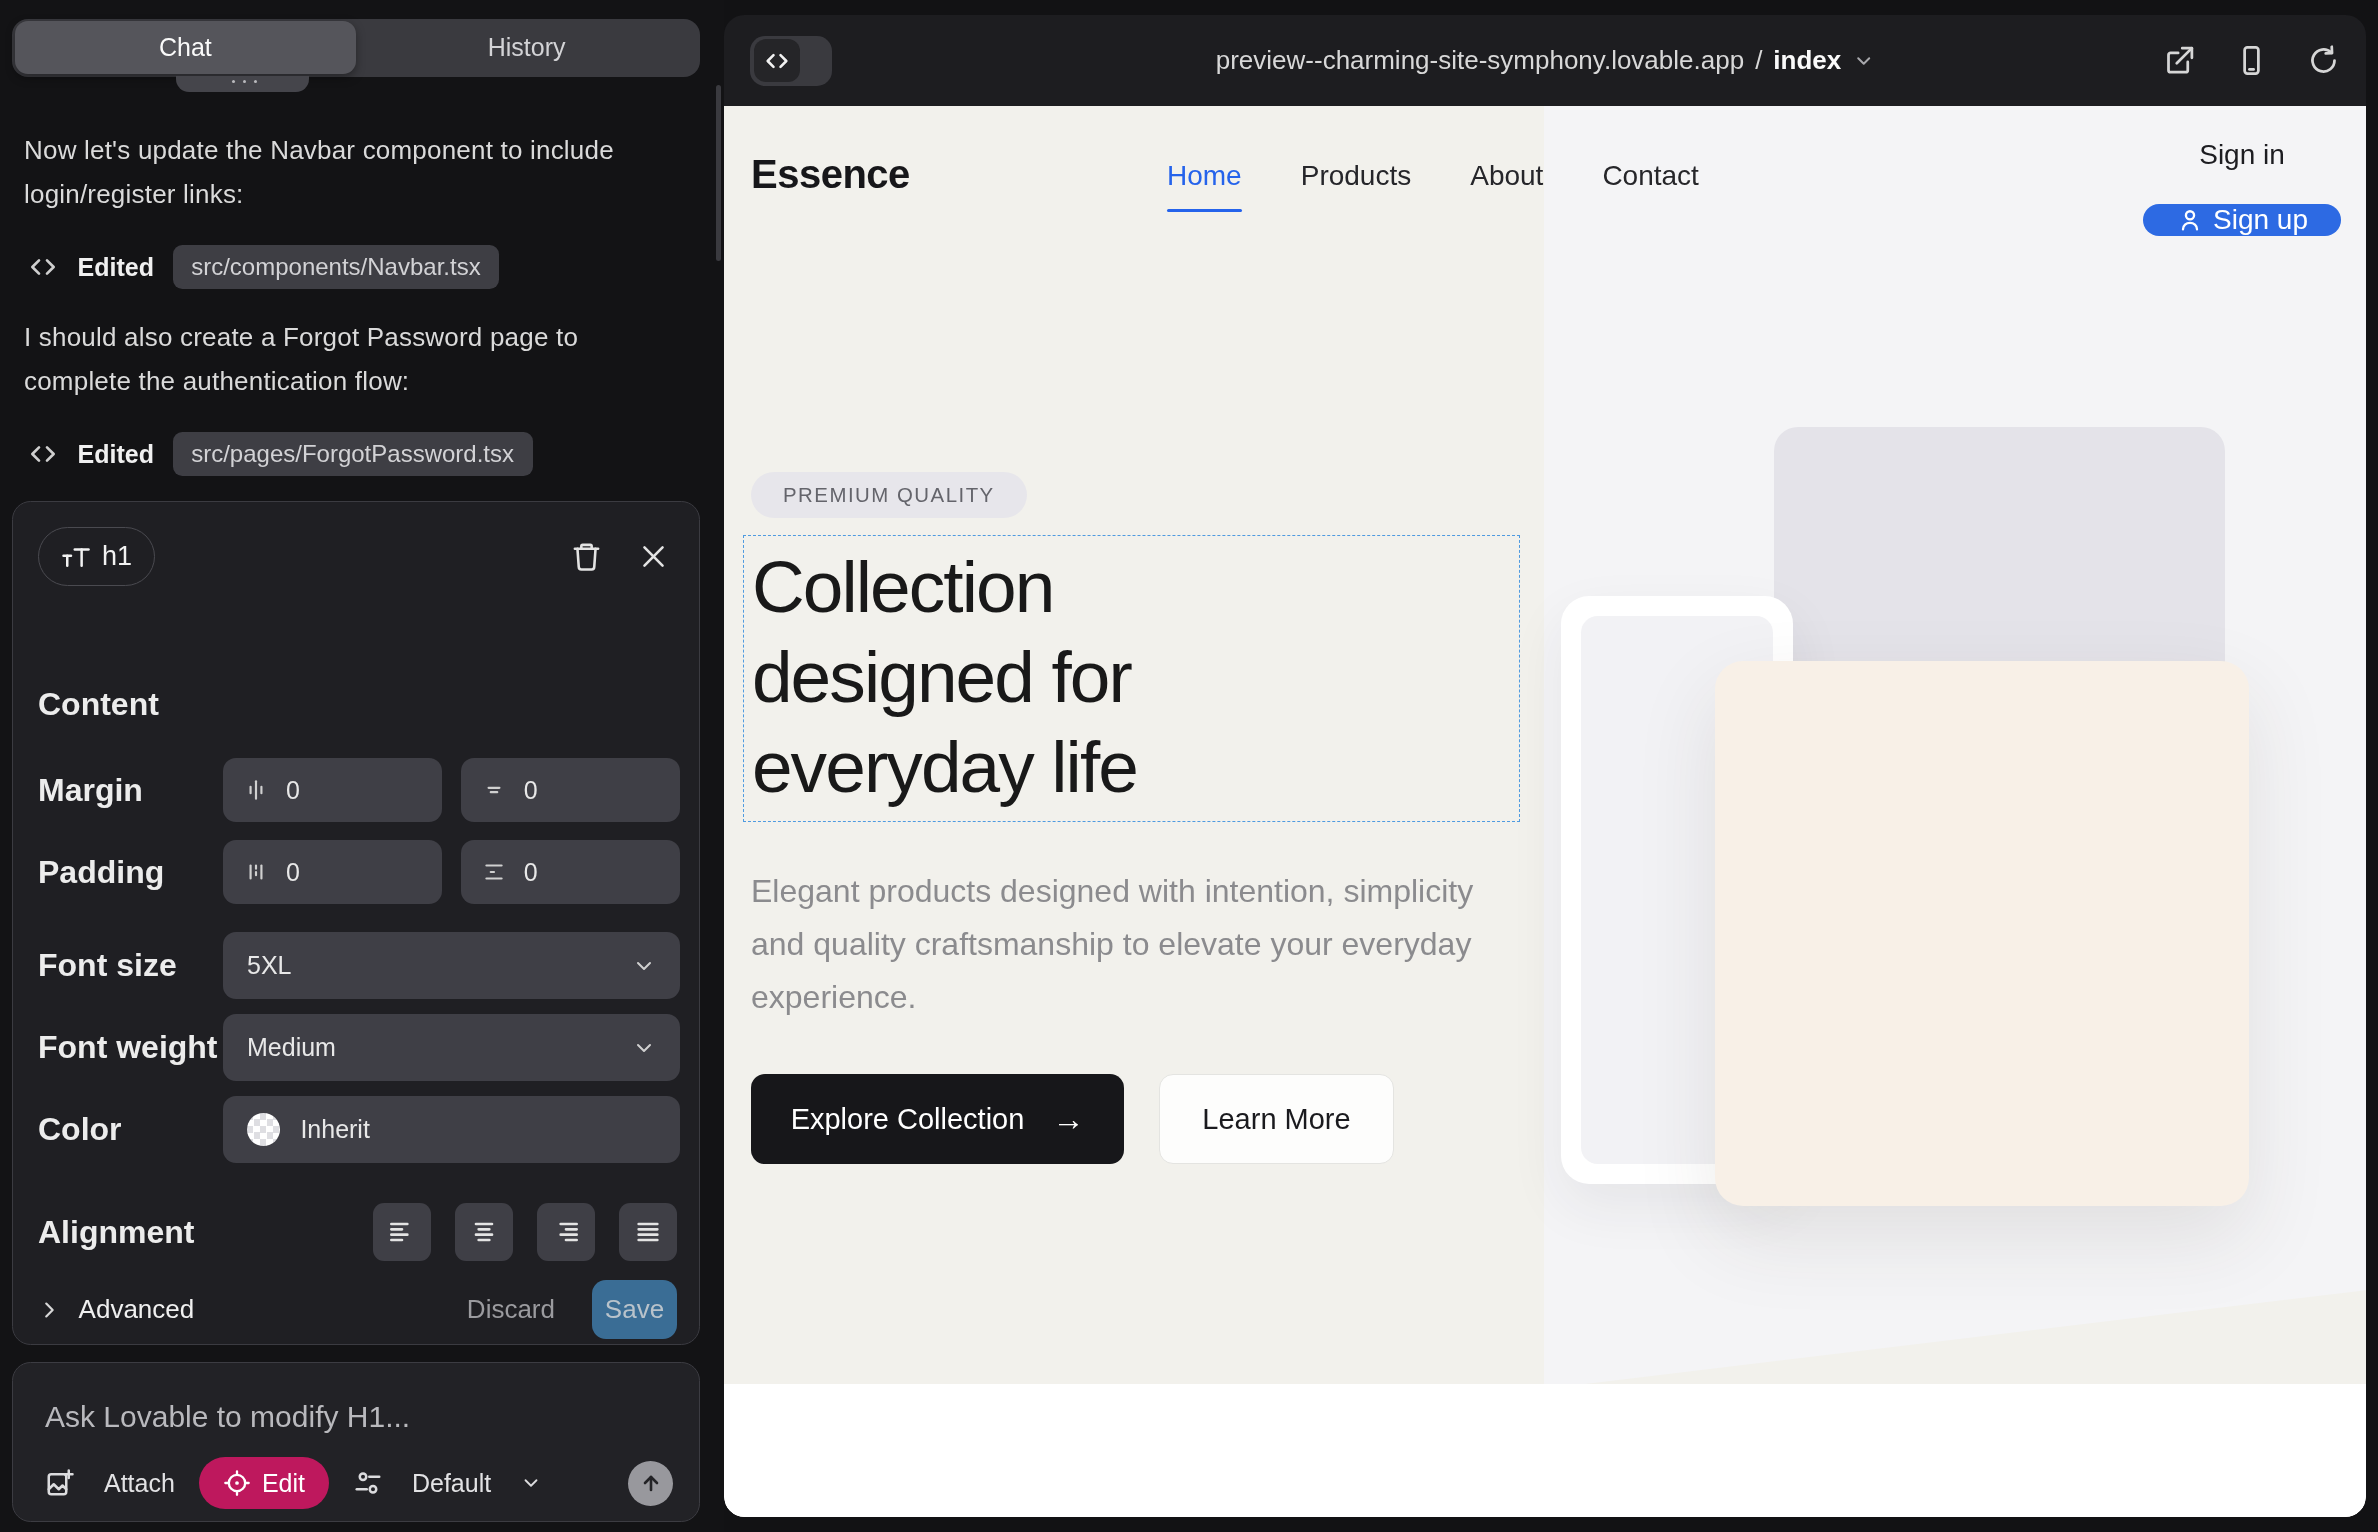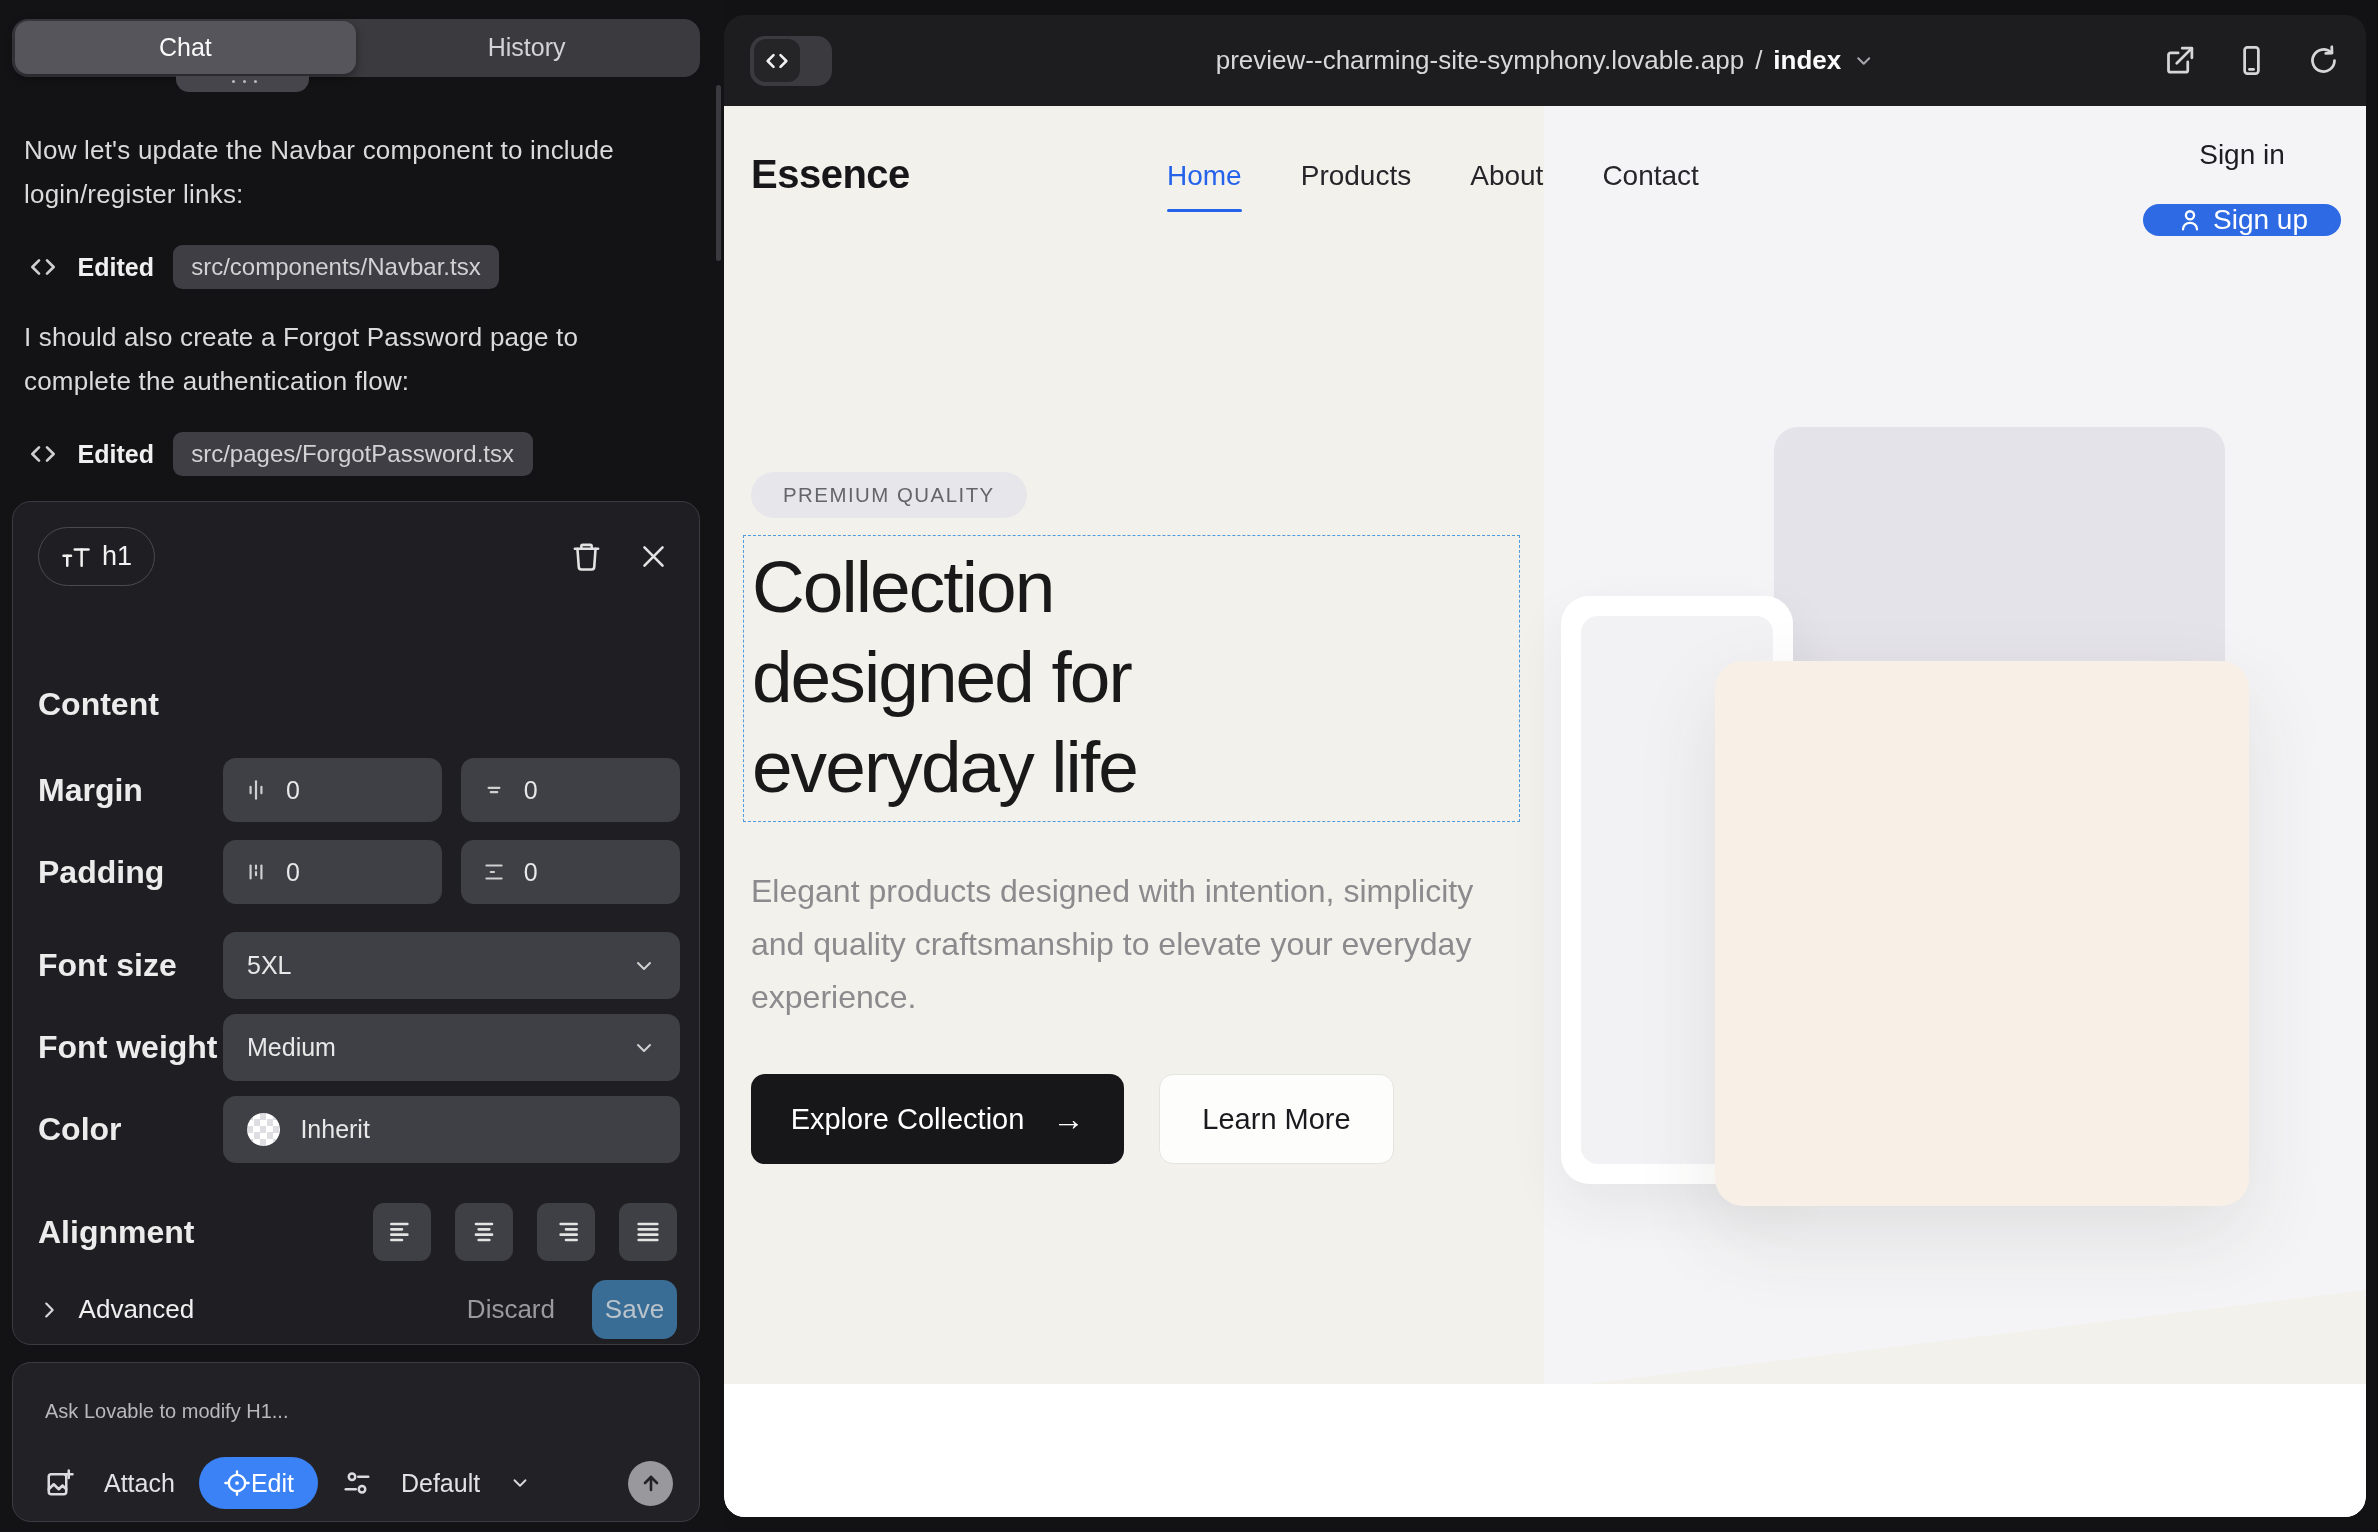--- a/index.html
+++ b/index.html
@@ -45,25 +45,25 @@
   .abtn { width:58px; height:58px; background:#3f3f46; border-radius:11px; display:flex; align-items:center; justify-content:center; cursor:pointer; }
   .abtn svg { width:32px; height:32px; stroke:#e4e4e4; }
   .ed-footer { position:absolute; left:25px; right:22px; top:777px; height:61px; display:flex; align-items:center; }
   .adv { display:flex; align-items:center; gap:18.6px; font-size:26px; color:#f0f0f0; cursor:pointer; }
   .adv svg { width:22px; height:22px; stroke:#d7d7d7; }
   .discard { margin-left:auto; font-size:26px; color:#9b9b9f; cursor:pointer; }
   .savebtn { margin-left:37px; width:85px; height:59px; background:#3a6d95; border-radius:14px; border:none; color:#b9c3cb; font-size:26px; font-family:inherit; cursor:pointer; }
 
   
   .composer { position:absolute; left:12px; top:1362px; width:688px; height:160px; background:#222226; border:1.9px solid #3c3c42; border-radius:18.6px; }
-  .composer .ph { position:absolute; left:32px; top:37px; font-size:20px; color:#b9b9bd; cursor:text; }
+  .composer .ph { position:absolute; left:32px; top:37px; font-size:30px; color:#b9b9bd; cursor:text; }
   .c-row { position:absolute; left:32px; right:26px; top:93px; height:54px; display:flex; align-items:center; gap:24px; }
   .c-btn { display:flex; align-items:center; gap:29px; font-size:25px; color:#e2e2e4; cursor:pointer; }
   .c-btn svg { width:30px; height:30px; stroke:#dcdcde; }
-  .edit-pill { display:flex; align-items:center; background:#3b82f6; border-radius:927px; height:52px; padding:0 24px; color:#fff; font-size:25px; cursor:pointer; }
+  .edit-pill { display:flex; align-items:center; gap:11px; background:#be185d; border-radius:927px; height:52px; padding:0 24px; color:#fff; font-size:25px; cursor:pointer; }
   .edit-pill svg { width:28px; height:28px; stroke:#fff; }
   .sendbtn { margin-left:auto; width:45px; height:45px; border-radius:50%; background:#98989d; display:flex; align-items:center; justify-content:center; cursor:pointer; }
   .sendbtn svg { width:24px; height:24px; stroke:#232326; }
 
   
   .preview { position:absolute; left:724px; top:15px; width:1642px; height:1502px; background:#1d1d20; border-radius:20.4px; overflow:hidden; }
   .chrome { position:absolute; left:0; top:0; width:100%; height:91px; display:flex; align-items:center; padding:0 26px; }
   .code-toggle { width:82px; height:50px; background:#3a3a3f; border-radius:15px; position:relative; cursor:pointer; flex:none; }
   .code-toggle .seg { position:absolute; left:3.7px; top:3.7px; width:46px; height:43px; background:#252528; border-radius:12px; display:flex; align-items:center; justify-content:center; }
   .code-toggle svg { width:28px; height:28px; stroke:#f2f2f2; }

